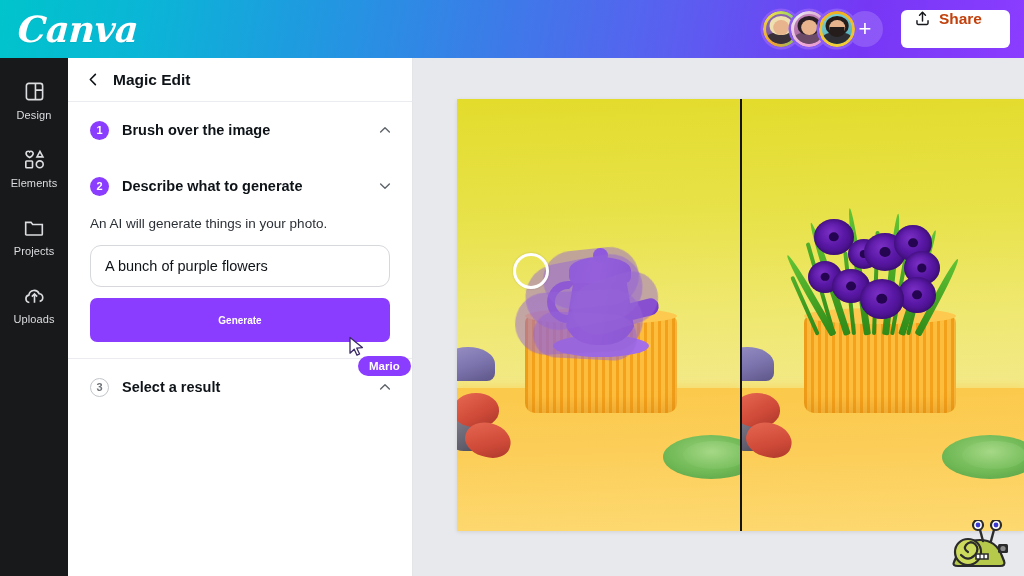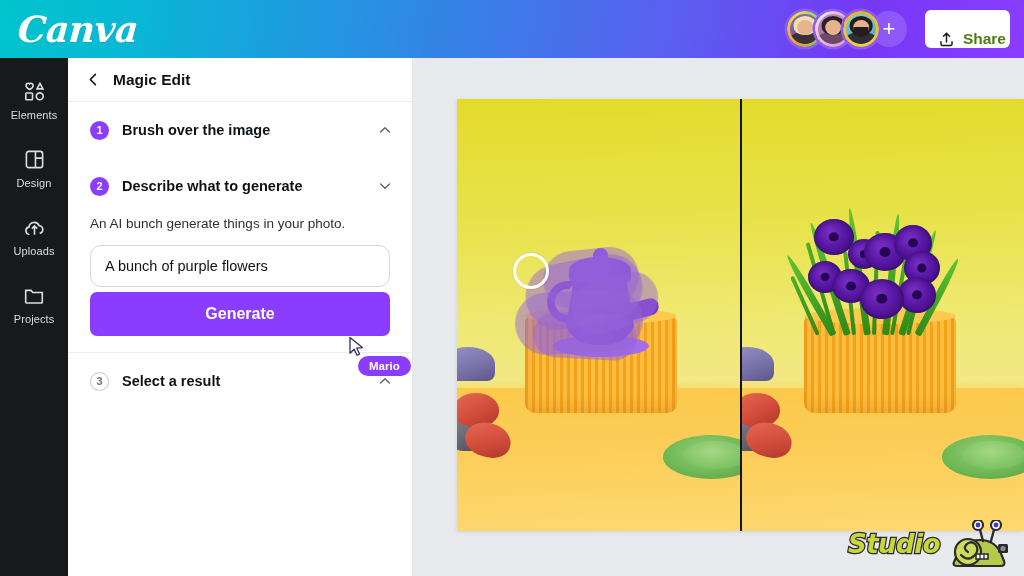--- a/index.html
+++ b/index.html
@@ -71,24 +71,24 @@
   .add-person {
     width: 36px; height: 36px; border-radius: 50%;
     margin-left: -8px;
     background: rgba(255,255,255,0.16);
     display: flex; align-items: center; justify-content: center;
     color: #fff; font-size: 22px; font-weight: 300; line-height: 1;
     cursor: pointer;
   }
   .share-btn {
     margin-left: 18px;
-    height: 38px; padding: 0 4px 0 13px;
+    height: 38px; padding: 0 28px 0 13px;
     background: #ffffff; border-radius: 6px;
-    display: flex; align-items: flex-end; gap: 8px;
-    color: #4d7c0f; font-size: 15.5px; font-weight: bold;
+    display: flex; align-items: flex-start; gap: 8px;
+    color: #c2410c; font-size: 15.5px; font-weight: bold;
     cursor: pointer;
   }
   .share-btn svg { display:block; }
 
   
   .rail {
     position: absolute; left: 0; top: 58px; width: 68px; height: 518px;
     background: #18191b; z-index: 30;
     padding-top: 12px;
   }
@@ -129,23 +129,23 @@
   .chev { margin-left: auto; display:flex; }
 
   .step2-body { padding: 0 22px; }
   .helper-text { font-size: 13.5px; color: #2b3036; margin: 2px 0 14px; }
   .prompt-input {
     width: 300px; height: 42px; border: 1px solid #d6d8dc; border-radius: 11px;
     padding: 0 14px; font-family: "Liberation Sans", sans-serif;
     font-size: 14.5px; color: #0e1318; background: #fff; outline: none;
   }
   .generate-btn {
-    width: 300px; height: 44px; margin-top: 5px;
+    width: 300px; height: 44px; margin-top: 11px;
     background: #8b3dff; border: none; border-radius: 7px;
-    color: #ffffff; font-size: 16px; font-weight: bold;
+    color: #ffffff; font-size: 10px; font-weight: bold;
     font-family: "Liberation Sans", sans-serif; cursor: pointer;
     display: flex; align-items: center; justify-content: center;
   }
   .panel-sep { height: 1px; background: #ebecef; margin: 16px 0 0; }
 
   
   .cursor-wrap { position: absolute; left: 348px; top: 336px; z-index: 35; pointer-events:none; }
   .mario-tag {
     position: absolute; left: 10px; top: 20px;
     background: #8b3dff; color: #ffffff;
@@ -362,60 +362,60 @@
         </span>
         <span>Share</span>
       </div>
     </div>
   </div>
 
   <div class="rail">
 
     <div class="rail-item">
       <span class="ri-icon">
+        <svg width="21" height="21" viewBox="0 0 22 22">
+            <rect x="2.5" y="2.5" width="17" height="17" rx="2.5"></rect>
+            <path d="M12 2.8v16.4M12 9.5h7"></path>
+          </svg>
+      </span>
+      <span class="ri-label">Design</span>
+    </div>
+
+    <div class="rail-item">
+      <span class="ri-icon">
         <svg width="23" height="21" viewBox="0 0 24 22">
           <path d="M5.6 2.4c-1.4 0-2.4 1.1-2.4 2.4 0 2 3.1 3.9 3.7 4.2.6-.3 3.7-2.2 3.7-4.2 0-1.3-1-2.4-2.4-2.4-.7 0-1.1.3-1.3.6-.2-.3-.6-.6-1.3-.6z"></path>
           <path d="M17.7 2.6l3.1 5.6h-6.2z"></path>
           <rect x="2.9" y="12.6" width="7" height="7" rx="0.8"></rect>
           <circle cx="17.5" cy="16.1" r="3.6"></circle>
         </svg>
       </span>
       <span class="ri-label">Elements</span>
     </div>
 
+
     <div class="rail-item">
       <span class="ri-icon">
-        <svg width="21" height="21" viewBox="0 0 22 22">
-            <rect x="2.5" y="2.5" width="17" height="17" rx="2.5"></rect>
-            <path d="M12 2.8v16.4M12 9.5h7"></path>
-          </svg>
-      </span>
-      <span class="ri-label">Design</span>
-    </div>
-
+        <svg width="22" height="21" viewBox="0 0 23 22">
+            <path d="M2.8 18V5.6h5.6l1.7 2.2h10.1V18a.9.9 0 01-.9.9H3.7a.9.9 0 01-.9-.9z"></path>
+          </svg>
+      </span>
+      <span class="ri-label">Projects</span>
+    </div>
 
     <div class="rail-item">
       <span class="ri-icon">
         <svg width="23" height="21" viewBox="0 0 24 22">
           <path d="M17.4 17.2a4.1 4.1 0 00-.6-8.1 5.6 5.6 0 00-10.7 1.5 3.9 3.9 0 00.5 7.7"></path>
           <path d="M12 18.6V9.6M9.2 12.2L12 9.4l2.8 2.8"></path>
         </svg>
       </span>
       <span class="ri-label">Uploads</span>
     </div>
 
-    <div class="rail-item">
-      <span class="ri-icon">
-        <svg width="22" height="21" viewBox="0 0 23 22">
-            <path d="M2.8 18V5.6h5.6l1.7 2.2h10.1V18a.9.9 0 01-.9.9H3.7a.9.9 0 01-.9-.9z"></path>
-          </svg>
-      </span>
-      <span class="ri-label">Projects</span>
-    </div>
-
   </div>
 
   <div class="panel">
 
     <div class="panel-head">
       <span class="back-chevron">
         <svg width="15" height="15" viewBox="0 0 16 16" fill="none" stroke="#0e1318" stroke-width="1.7" stroke-linecap="round" stroke-linejoin="round">
             <path d="M10 2.6L4.6 8 10 13.4"></path>
           </svg>
       </span>
@@ -436,21 +436,21 @@
       <span class="badge filled">2</span>
       <span class="step-label">Describe what to generate</span>
       <span class="chev">
         <svg width="14" height="14" viewBox="0 0 16 16" fill="none" stroke="#5d6369" stroke-width="1.6" stroke-linecap="round" stroke-linejoin="round">
             <path d="M3 5.8L8 10.6l5-4.8"></path>
           </svg>
       </span>
     </div>
 
     <div class="step2-body">
-      <div class="helper-text">An AI bunch generate things in your photo.</div>
+      <div class="helper-text">An AI will generate things in your photo.</div>
       <input class="prompt-input" type="text" value="A bunch of purple flowers" style="">
       <button class="generate-btn">Generate</button>
     </div>
 
     <div class="panel-sep"></div>
 
     <div class="step-row">
       <span class="badge outline">3</span>
       <span class="step-label">Select a result</span>
       <span class="chev">
@@ -549,21 +549,20 @@
             <div class="bloom" style="left:74px;  top:94px;  width:44px; height:40px;"></div>
           </div>
         </div>
       </div>
 
       <div class="divider"></div>
     </div>
 
     <div class="watermark">
       <div class="wm-text">
-        <div>Studio</div>
       </div>
       <div class="snail">
         <svg width="64" height="50" viewBox="0 0 64 50">
           <path d="M8 42 Q6 46 12 46 L54 46 Q60 46 58 41 L56 36 Q50 20 34 20 Q18 20 12 33 Z" fill="#b7c94a" stroke="#2b2b2b" stroke-width="2.2" stroke-linejoin="round"></path>
           <circle cx="22" cy="32" r="13" fill="#cddb5c" stroke="#2b2b2b" stroke-width="2.2"></circle>
           <path d="M22 32 q-5-3-2-7 q4-5 9-1 q5 5 0 11 q-7 7-14 0" fill="none" stroke="#2b2b2b" stroke-width="2.2" stroke-linecap="round"></path>
           <path d="M37 21 L33 6" stroke="#2b2b2b" stroke-width="2.4" stroke-linecap="round"></path>
           <path d="M45 21 L49 6" stroke="#2b2b2b" stroke-width="2.4" stroke-linecap="round"></path>
           <circle cx="32" cy="5" r="5" fill="#ffffff" stroke="#2b2b2b" stroke-width="2.2"></circle>
           <circle cx="50" cy="5" r="5" fill="#ffffff" stroke="#2b2b2b" stroke-width="2.2"></circle>

